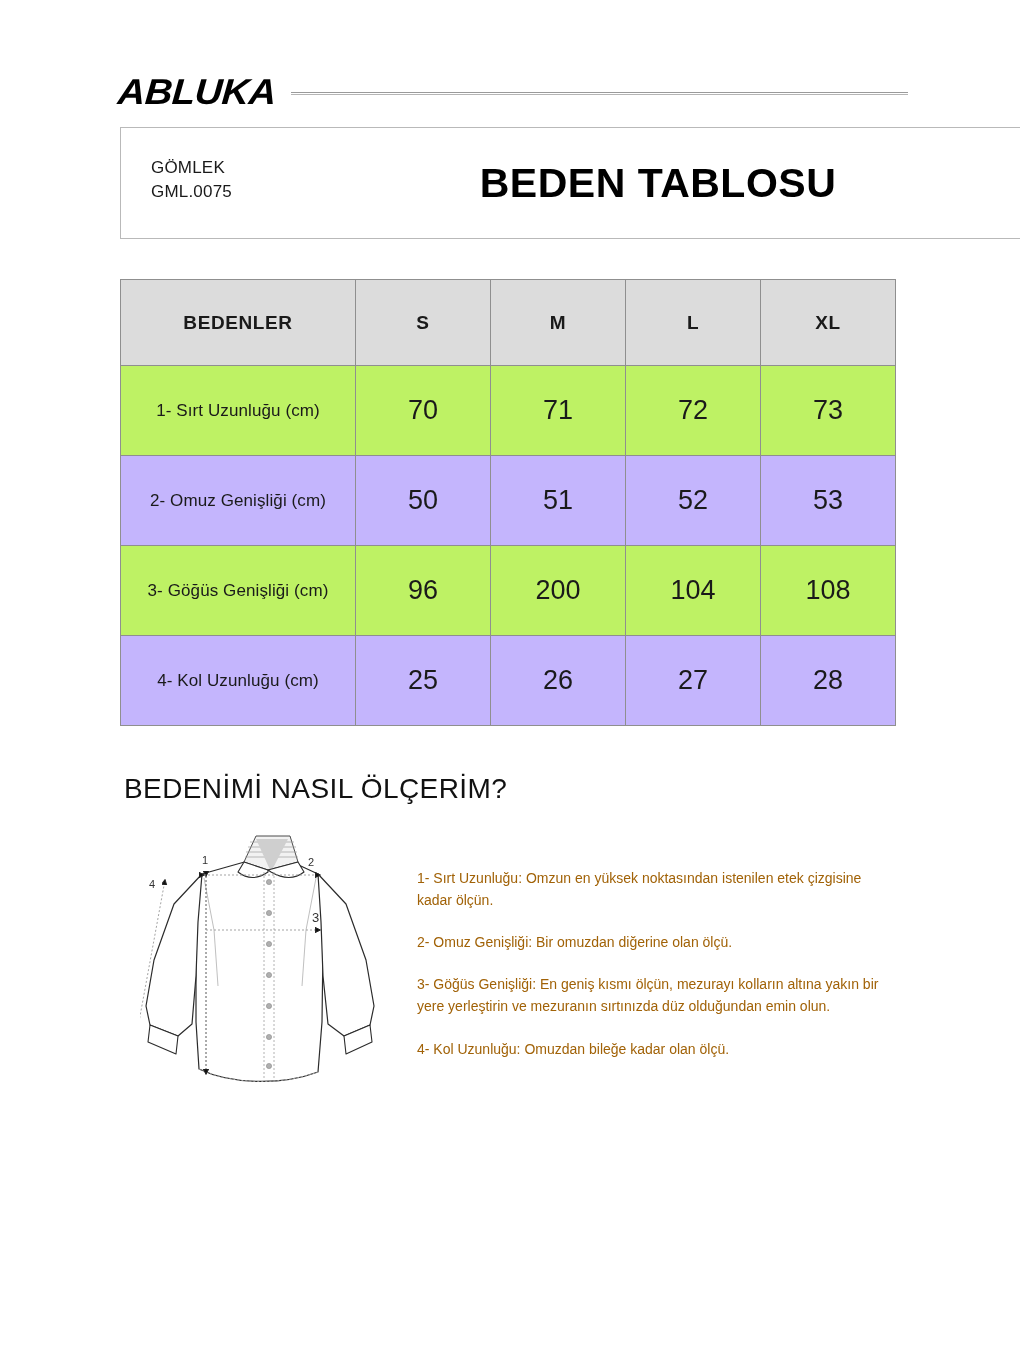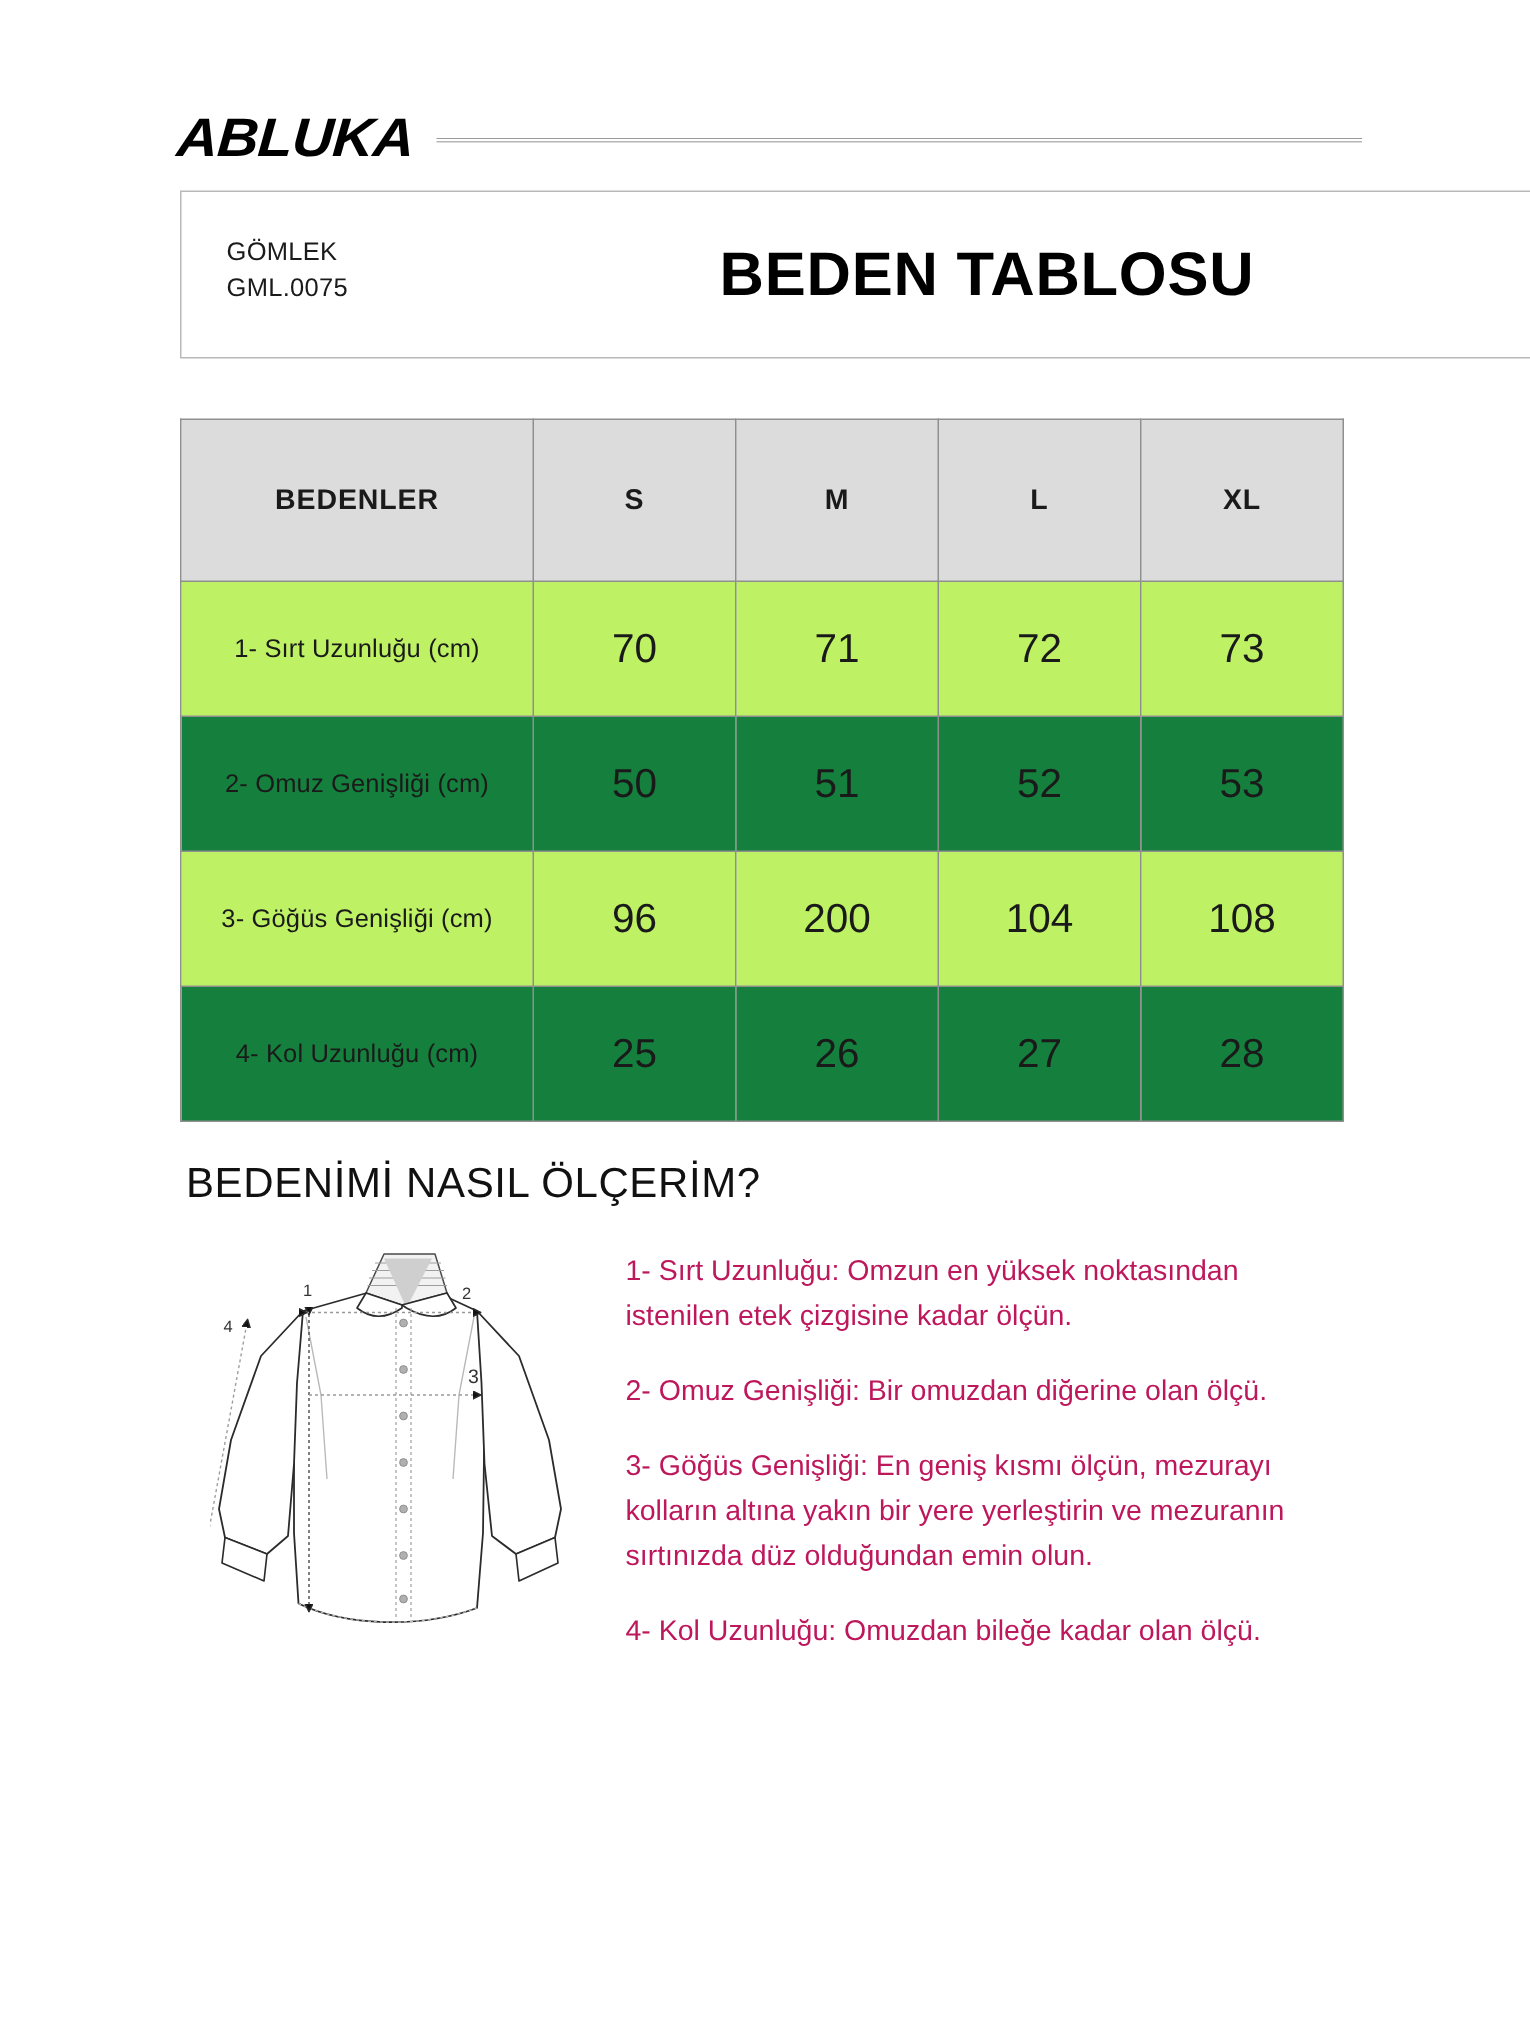--- a/index.html
+++ b/index.html
@@ -95,32 +95,32 @@
     border-collapse: collapse;
     table-layout: fixed;
   }
   table.size-table td, table.size-table th {
     border: 1px solid #8f8f8f;
     text-align: center;
     vertical-align: middle;
     padding: 0;
   }
   table.size-table tr { height: 90px; }
-  table.size-table tr.row-head { height: 108px; }
+  table.size-table tr.row-head { height: 86px; }
   col.c-label { width: 235px; }
   col.c-size  { width: 135px; }
 
   .row-head td {
     background: #dcdcdc;
     font-weight: bold;
     font-size: 19px;
     letter-spacing: 0.6px;
   }
   .row-head td.head-label { font-size: 19px; }
-  tr.shade td { background: #15803d; margin-top: 26px; }
+  tr.shade td { background: #c4b5fd; margin-top: 26px; }
   tr.plain td { background: #bef264; }
 
   td.measure-label {
     font-size: 17px;
     font-weight: normal;
     letter-spacing: 0.1px;
   }
   td.measure-val {
     font-size: 27px;
     font-weight: normal;
@@ -139,25 +139,25 @@
   #shirt-figure {
     position: absolute;
     left: 140px;
     top: 826px;
     width: 262px;
     height: 288px;
   }
   #instructions {
     position: absolute;
     left: 417px;
-    top: 833px;
+    top: 867px;
     width: 470px;
-    font-size: 19px;
+    font-size: 14px;
     line-height: 1.58;
-    color: #be185d;
+    color: #a16207;
   }
   #instructions p {
     margin: 0 0 20px 0;
   }
   #instructions p:last-child { margin-bottom: 0; }
 </style>
 </head>
 <body>
 
 <div id="brand-header">

